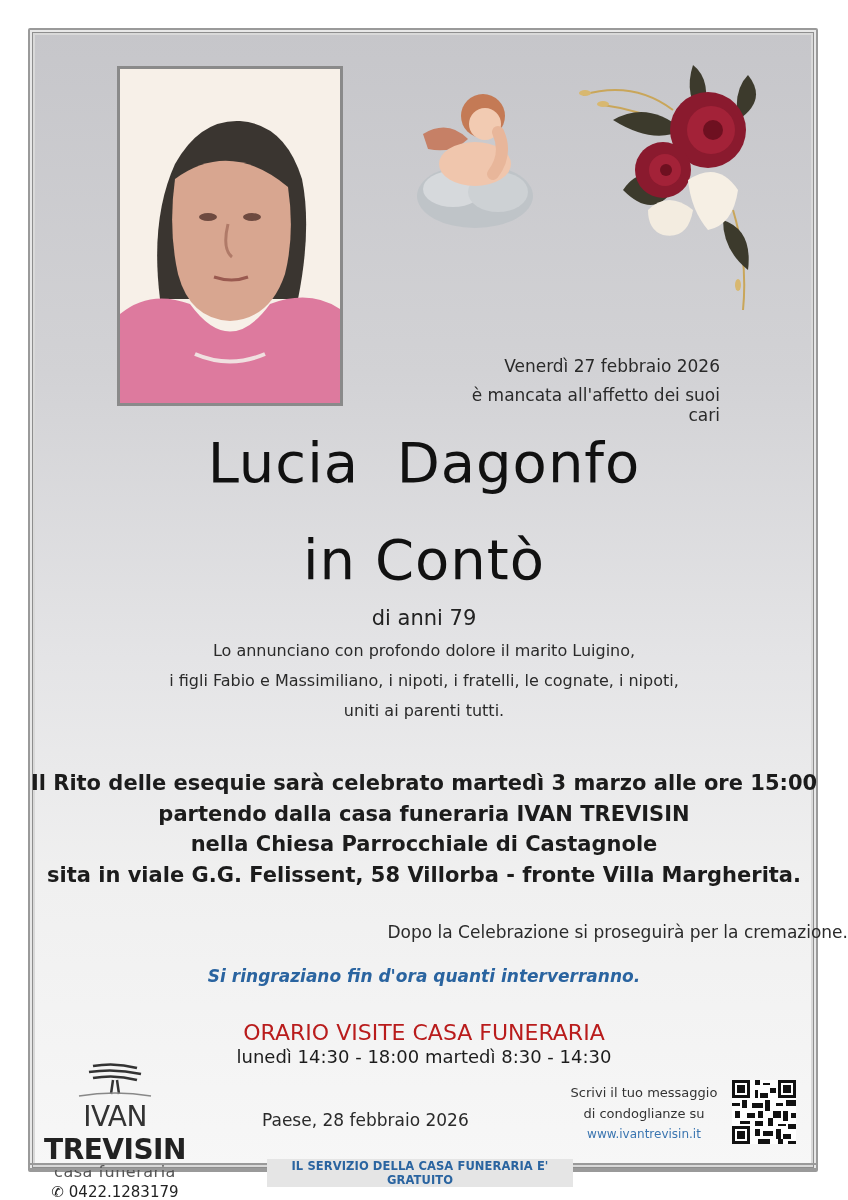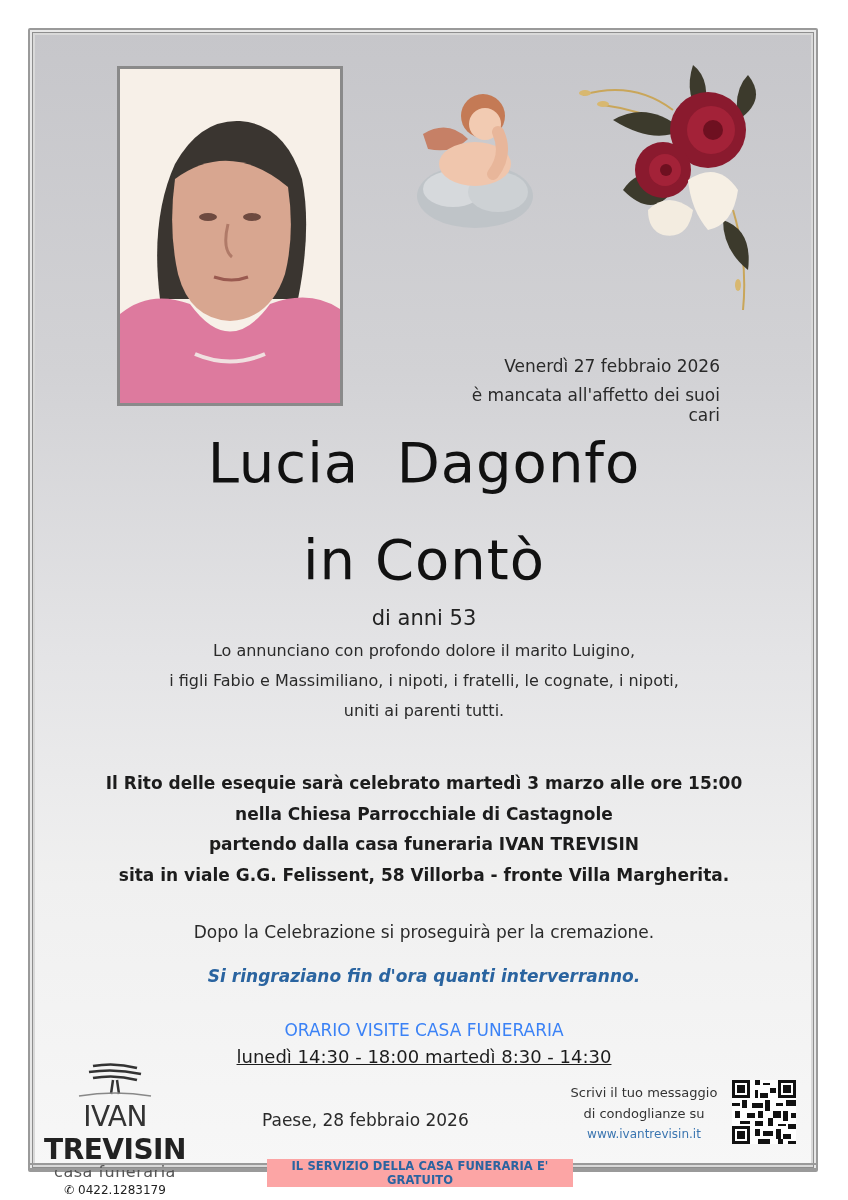--- a/index.html
+++ b/index.html
@@ -12,37 +12,37 @@
   .photo { position:absolute; left:117px; top:66px; width:226px; height:340px; box-sizing:border-box;
            border:3px solid #8a8a8a; box-shadow: inset 0 0 0 2px #dcdce4; background:#f7f1ea; overflow:hidden; }
   .photo svg { display:block; }
   .angel { position:absolute; left:413px; top:84px; width:125px; height:148px; }
   .flowers { position:absolute; left:573px; top:60px; width:205px; height:258px; }
   .t { position:absolute; left:0; width:848px; text-align:center; white-space:nowrap; }
   .death-date { position:absolute; left:440px; width:280px; text-align:right; font-size:17px; color:#2a2a2a; }
   .name { font-size:56px; letter-spacing:1px; color:#111; }
   .age { font-size:21px; color:#222; }
   .announce { font-size:16px; line-height:30px; color:#2a2a2a; }
-  .funeral { font-size:17px; line-height:30.5px; font-weight:bold; color:#1c1c1c; }
+  .funeral { font-size:21px; line-height:30.5px; font-weight:bold; color:#1c1c1c; }
   .cremation { font-size:17px; color:#2a2a2a; }
   .thanks { font-size:17px; font-style:italic; font-weight:bold; color:#2a64a0; }
-  .hours-title { font-size:17px; color:#3b82f6; }
-  .hours { font-size:18px; color:#1c1c1c;text-decoration:underline; }
+  .hours-title { font-size:22px; color:#b91c1c; }
+  .hours { font-size:18px; color:#1c1c1c; }
   .place-date { position:absolute; left:262px; top:1110px; font-size:17px; color:#2a2a2a; }
   .logo { position:absolute; left:40px; top:1062px; width:150px; text-align:center; }
   .logo-name { font-size:28px; letter-spacing:-0.5px; color:#333; margin-top:-2px; }
   .logo-name b { color:#222; }
   .logo-sub { font-size:16px; color:#555; margin-top:-4px; letter-spacing:0.5px; }
-  .logo-phone { font-size:12px; color:#222; margin-top:2px; }
+  .logo-phone { font-size:15px; color:#222; margin-top:2px; }
   .condo { position:absolute; left:568px; top:1082px; width:152px; text-align:center; font-size:13px; line-height:21px; color:#333; }
   .condo .url { color:#3a75b0; font-size:12px; }
   .qr { position:absolute; left:732px; top:1080px; width:64px; height:64px; }
   .banner { position:absolute; left:0; width:848px; top:1158px; height:18px; text-align:center; }
   .banner-line { position:absolute; top:5px; height:7px; border-top:2px solid #9a9a9a; border-bottom:2px solid #9a9a9a; box-sizing:border-box; }
-  .banner-text { position:absolute; left:267px; width:306px; top:1px; background:#fca5a5; text-align:center;
+  .banner-text { position:absolute; left:267px; width:306px; top:1px; background:#e5e5e5; text-align:center;
                  font-size:11.5px; font-weight:bold; color:#2a64a0; letter-spacing:0.1px; }
 </style>
 </head>
 <body>
 
 <div class="frame"></div>
 
 <div class="photo">
   <svg width="220" height="334" viewBox="0 0 220 334">
     <rect width="220" height="334" fill="#f7f0e8"></rect>
@@ -92,36 +92,36 @@
     <path d="M75 150 Q95 130 120 150 Q115 180 90 175 Q75 170 75 150 Z" fill="#f3ece0"></path>
     <path d="M115 120 Q145 100 165 130 Q160 165 135 170 Q118 150 115 120 Z" fill="#f6efe4"></path>
   </svg>
 </div>
 
 <div class="death-date" style="top:356px;">Venerdì 27 febbraio 2026</div>
 <div class="death-date" style="top:385px;">è mancata all'affetto dei suoi cari</div>
 
 <div class="t name" style="top:430px; white-space:pre;">Lucia  Dagonfo</div>
 <div class="t name" style="top:527px;">in Contò</div>
-<div class="t age" style="top:606px;">di anni 53</div>
+<div class="t age" style="top:606px;">di anni 79</div>
 
 <div class="t announce" style="top:636px;">
   <div>Lo annunciano con profondo dolore il marito Luigino,</div>
   <div>i figli Fabio e Massimiliano, i nipoti, i fratelli, le cognate, i nipoti,</div>
   <div>uniti ai parenti tutti.</div>
 </div>
 
 <div class="t funeral" style="top:768px;">
   <div>Il Rito delle esequie sarà celebrato martedì 3 marzo alle ore 15:00</div>
+  <div>partendo dalla casa funeraria IVAN TREVISIN</div>
   <div>nella Chiesa Parrocchiale di Castagnole</div>
-  <div>partendo dalla casa funeraria IVAN TREVISIN</div>
   <div>sita in viale G.G. Felissent, 58 Villorba - fronte Villa Margherita.</div>
 </div>
 
-<div class="t cremation" style="top:922px;">Dopo la Celebrazione si proseguirà per la cremazione.</div>
+<div class="t cremation" style="top:922px;text-align:right;">Dopo la Celebrazione si proseguirà per la cremazione.</div>
 <div class="t thanks" style="top:966px;">Si ringraziano fin d'ora quanti interverranno.</div>
 
 <div class="t hours-title" style="top:1020px;">ORARIO VISITE CASA FUNERARIA</div>
 <div class="t hours" style="top:1046px;">lunedì 14:30 - 18:00 martedì 8:30 - 14:30</div>
 
 <div class="place-date">Paese, 28 febbraio 2026</div>
 
 <div class="logo">
   <svg width="80" height="36" viewBox="0 0 80 36">
     <path d="M18 4 Q40 0 62 6" stroke="#333" stroke-width="2.5" fill="none"></path>

